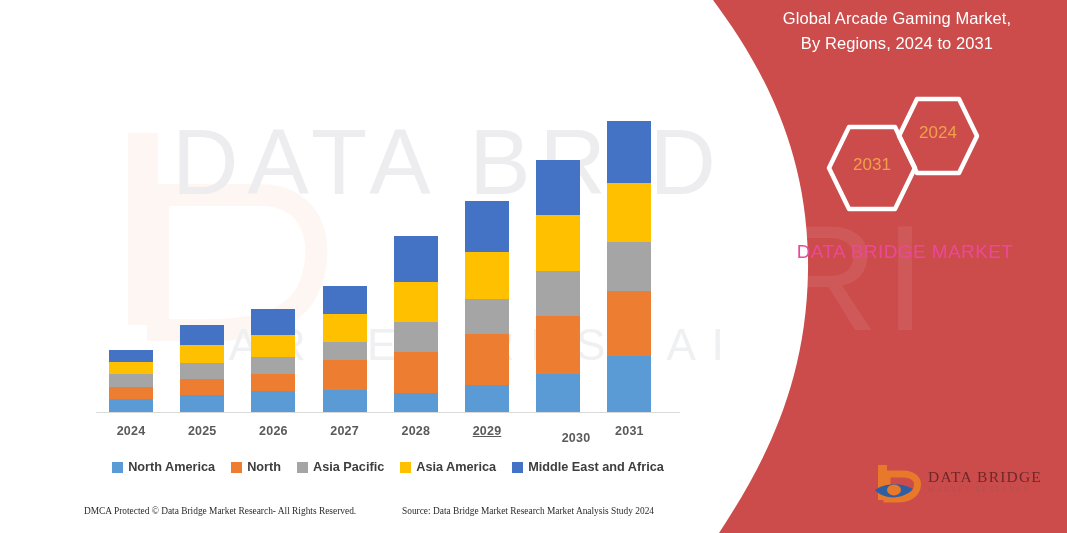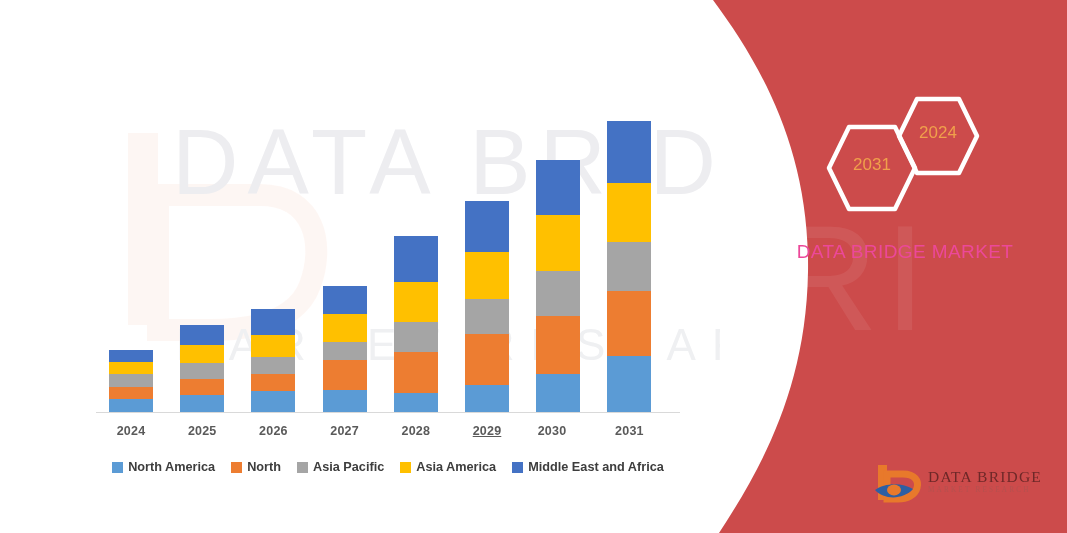--- a/index.html
+++ b/index.html
@@ -196,21 +196,21 @@
       </div>
     </div>
 
   <div class="xlabels" id="xlabels">
       <div class="xlabel" style="left: 0px;">2024</div>
       <div class="xlabel" style="left: 71.2px;">2025</div>
       <div class="xlabel" style="left: 142.4px;">2026</div>
       <div class="xlabel" style="left: 213.6px;">2027</div>
       <div class="xlabel" style="left: 284.8px;">2028</div>
       <div class="xlabel" style="left: 356px; text-decoration: underline;">2029</div>
-      <div class="xlabel" style="left: 421px;">2030</div>
+      <div class="xlabel" style="left: 445px; margin-top: 7px;">2030</div>
       <div class="xlabel" style="left: 498.4px;">2031</div>
     </div>
 
   <div class="legend" id="legend">
       <div class="legend-item">
         <span class="legend-swatch" style="background: rgb(91, 155, 213);"></span>
         <span class="legend-label">North America</span>
       </div>
       <div class="legend-item">
         <span class="legend-swatch" style="background: rgb(237, 125, 49);"></span>
@@ -223,32 +223,40 @@
       <div class="legend-item">
         <span class="legend-swatch" style="background: rgb(255, 192, 0);"></span>
         <span class="legend-label">Asia America</span>
       </div>
       <div class="legend-item">
         <span class="legend-swatch" style="background: rgb(68, 114, 196);"></span>
         <span class="legend-label">Middle East and Africa</span>
       </div>
     </div>
 
+  <div class="footer">
+    <div class="footer-left">DMCA Protected © Data Bridge Market Research- All Rights Reserved.</div>
+    <div class="footer-right">Source: Data Bridge Market Research  Market Analysis Study 2024</div>
+  </div>
 
   <div class="red-panel">
     <svg width="1067" height="533" viewBox="0 0 1067 533">
       <path id="redshape" d="M713 0 L1067 0 L1067 533 L719 533
                              C760 470 806 390 808 272
                              C810 152 762 66 713 0 Z" fill="#CC4B4B"></path>
       <g opacity="0.07" fill="#ffffff">
         <text x="770" y="330" font-family="Liberation Sans, sans-serif" font-size="150" letter-spacing="6">RI</text>
       </g>
     </svg>
   </div>
 
+  <div class="rp-title">
+    <div>Global Arcade Gaming Market,</div>
+    <div>By Regions, 2024 to 2031</div>
+  </div>
 
   <div class="hex-wrap">
     <div class="hex" id="hex-2031">
       <svg width="92" height="88" viewBox="0 0 92 88">
         <polygon points="23,3 69,3 89,44 69,85 23,85 3,44" fill="none" stroke="#ffffff" stroke-width="4.5" stroke-linejoin="round"></polygon>
       </svg>
       <div class="hex-label">2031</div>
     </div>
     <div class="hex" id="hex-2024">
       <svg width="84" height="80" viewBox="0 0 84 80">

